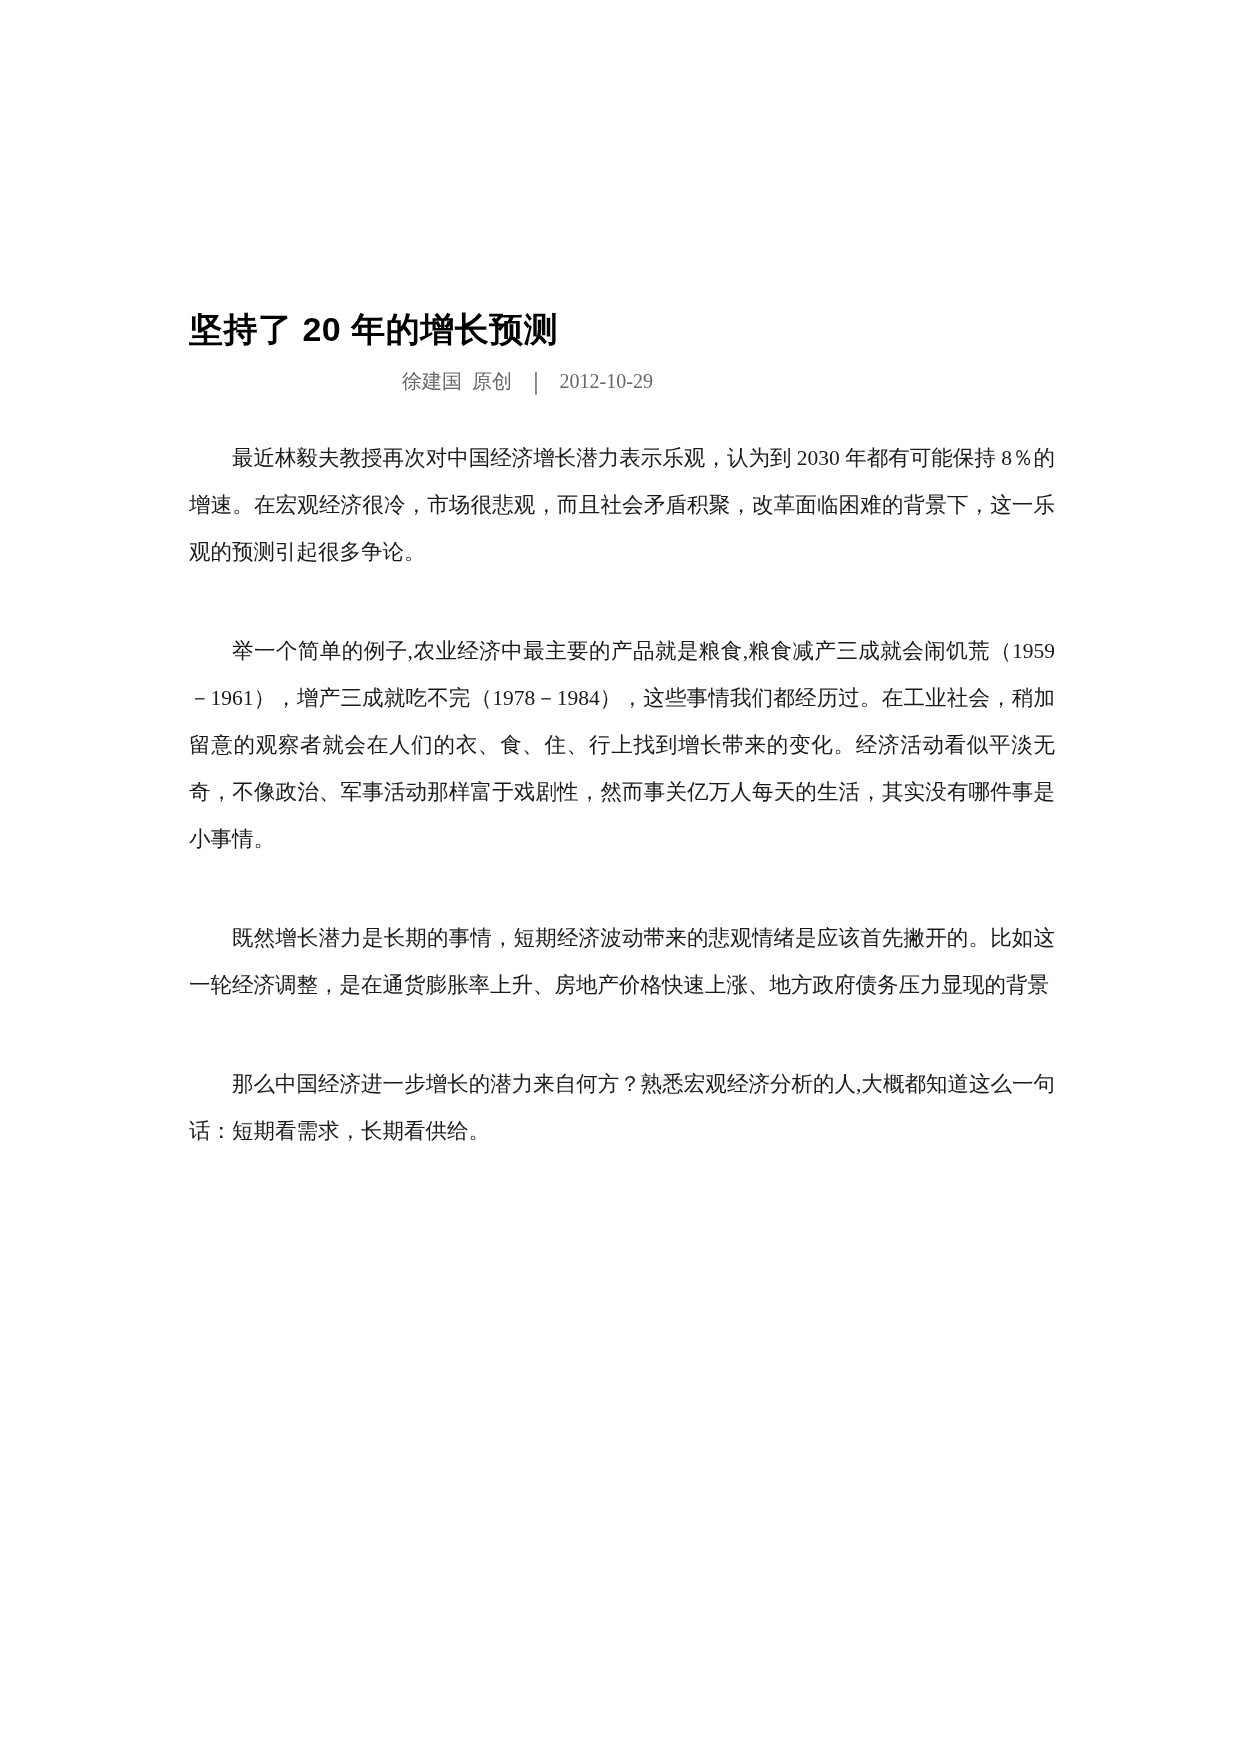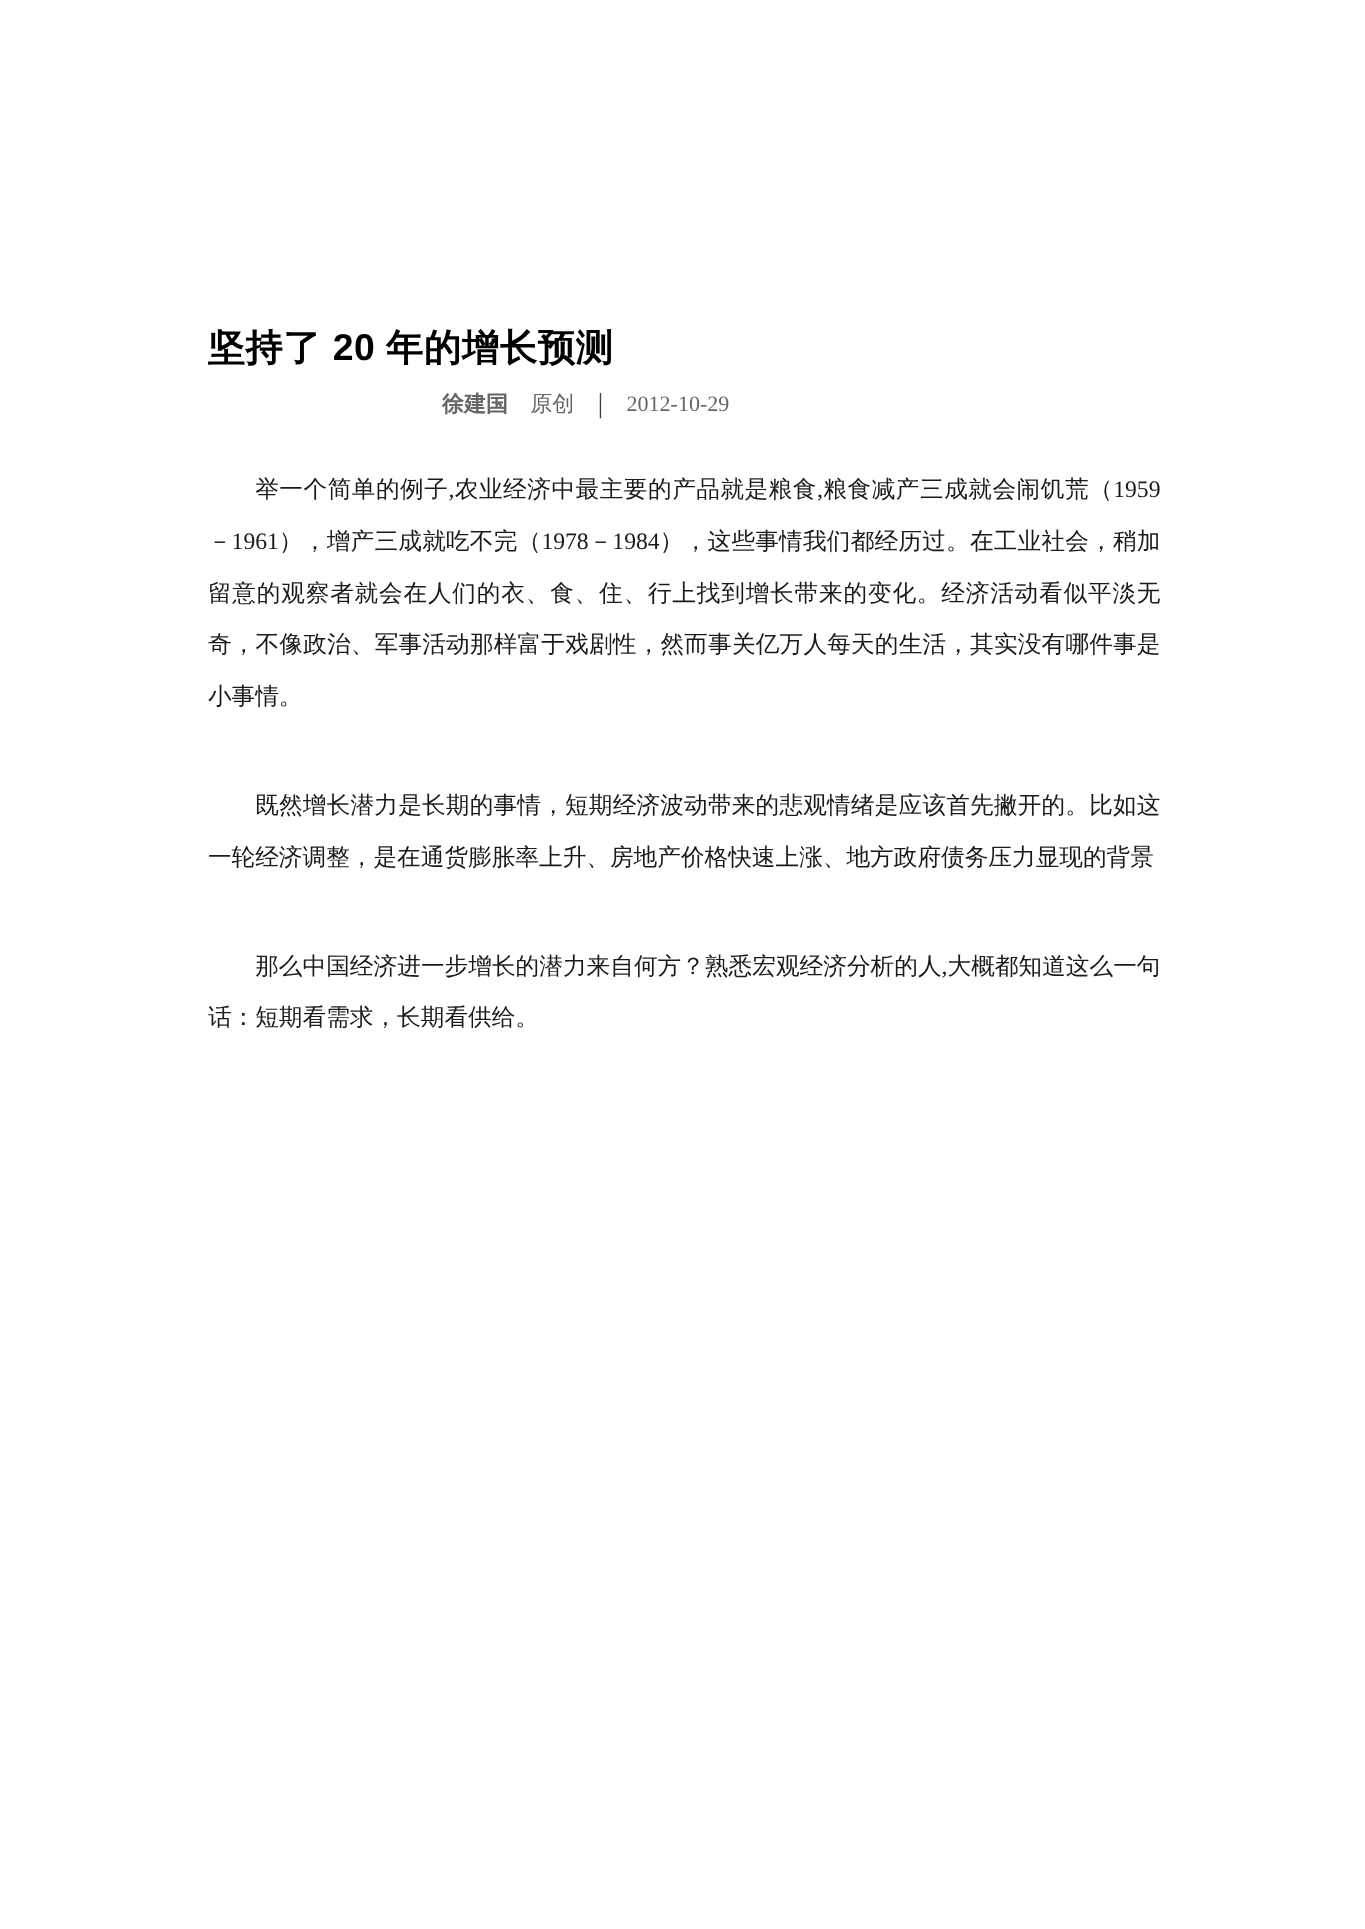--- a/index.html
+++ b/index.html
@@ -11,21 +11,21 @@
     width: 1241px;
     height: 1754px;
     position: relative;
     font-family: "Liberation Serif", "DejaVu Serif", serif;
     color: #1a1a1a;
     overflow: hidden;
   }
   .page {
     position: absolute;
     left: 189px;
-    top: 0;
+    top: 13px;
     width: 866px;
     padding-top: 296px;
     box-sizing: content-box;
   }
   .doc-title {
     margin: 0;
     font-family: "Liberation Sans", "DejaVu Sans", sans-serif;
     font-weight: 700;
     font-size: 34px;
     line-height: 40px;
@@ -34,22 +34,21 @@
   }
   .byline {
     margin-top: 18px;
     padding-left: 213px;
     font-size: 20px;
     line-height: 28px;
     color: #666666;
     white-space: nowrap;
   }
   .byline .byline-author {
-    margin-right: 20px;
-    font-weight: bold;
+    margin-right: 10px;
   }
   .byline .byline-sep {
     display: inline-block;
     margin: 0 14px;
     color: #3d3d3d;
     font-family: "Liberation Sans", sans-serif;
     transform: scaleY(1.15);
   }
   .article-body {
     margin-top: 40px;
@@ -72,18 +71,19 @@
 
 <div class="page">
 
   <h1 class="doc-title">坚持了 20 年的增长预测</h1>
 
   <div class="byline">
     <span class="byline-author">徐建国</span><span>原创</span><span class="byline-sep">｜</span><span>2012-10-29</span>
   </div>
 
   <div class="article-body">
+    <p>最近林毅夫教授再次对中国经济增长潜力表示乐观，认为到 2030 年都有可能保持 8％的增速。在宏观经济很冷，市场很悲观，而且社会矛盾积聚，改革面临困难的背景下，这一乐观的预测引起很多争论。</p>
     <p>举一个简单的例子,农业经济中最主要的产品就是粮食,粮食减产三成就会闹饥荒（1959－1961），增产三成就吃不完（1978－1984），这些事情我们都经历过。在工业社会，稍加留意的观察者就会在人们的衣、食、住、行上找到增长带来的变化。经济活动看似平淡无奇，不像政治、军事活动那样富于戏剧性，然而事关亿万人每天的生活，其实没有哪件事是小事情。</p>
     <p>既然增长潜力是长期的事情，短期经济波动带来的悲观情绪是应该首先撇开的。比如这一轮经济调整，是在通货膨胀率上升、房地产价格快速上涨、地方政府债务压力显现的背景</p>
     <p>那么中国经济进一步增长的潜力来自何方？熟悉宏观经济分析的人,大概都知道这么一句话：短期看需求，长期看供给。</p>
   </div>
 
 </div>
 
 </body></html>

